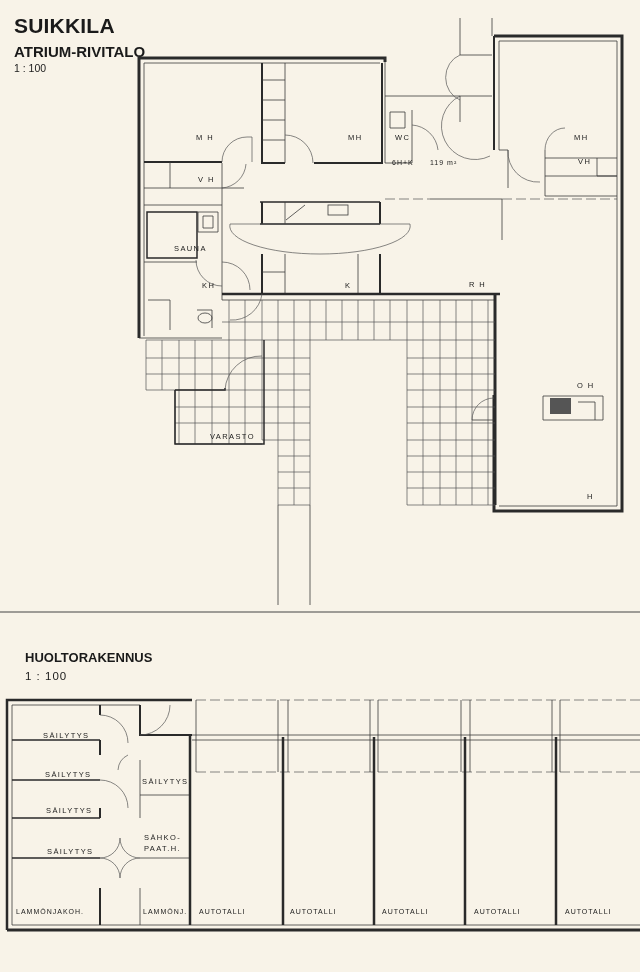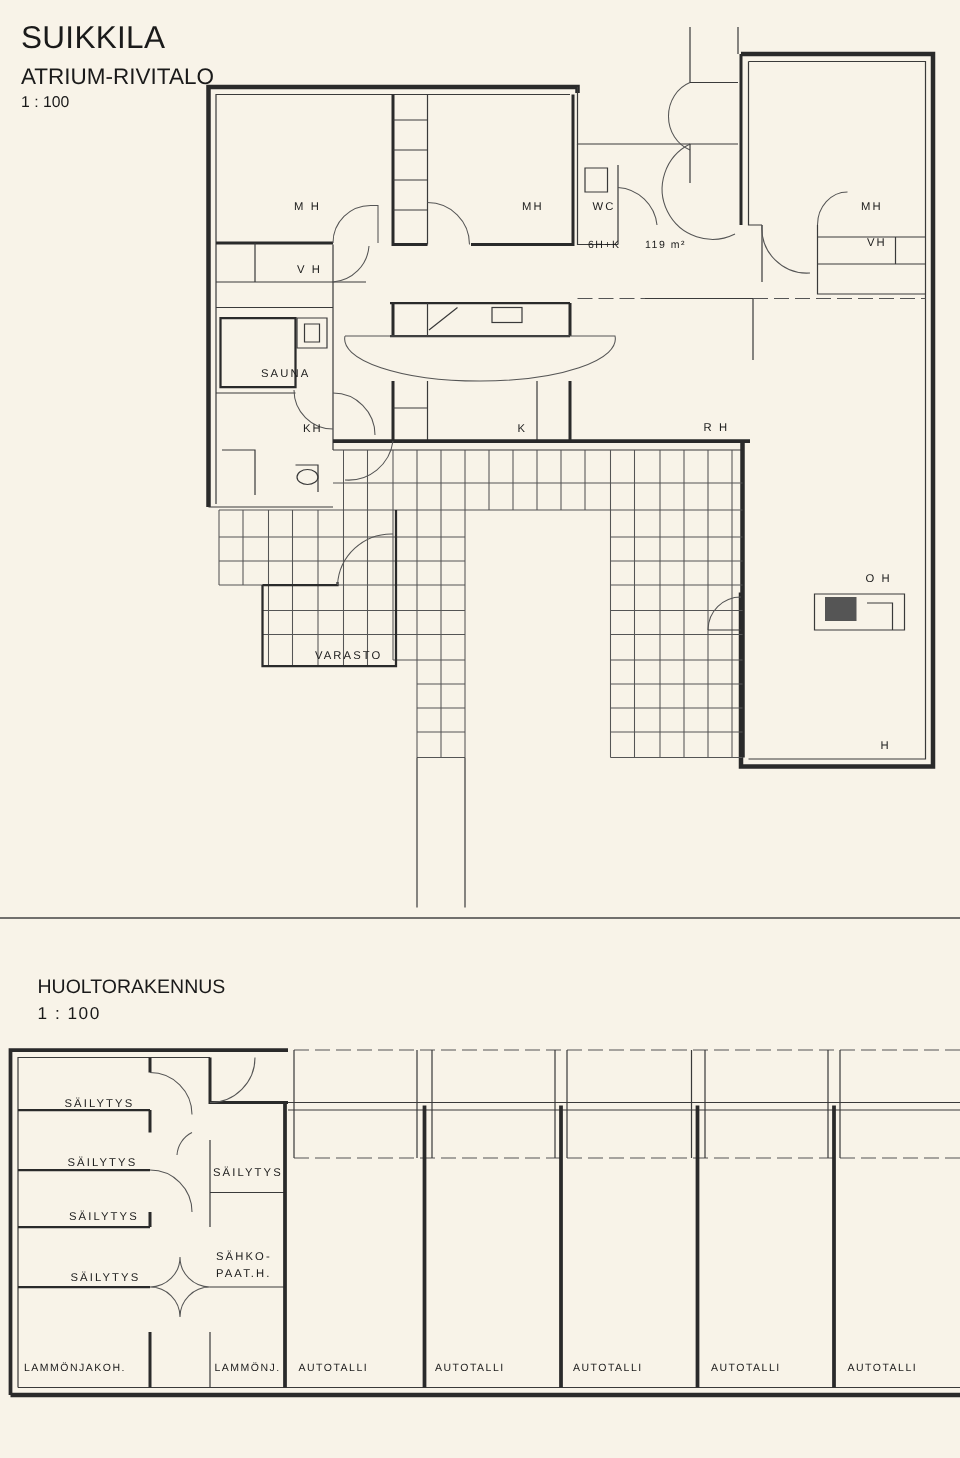--- a/index.html
+++ b/index.html
@@ -1,18 +1,18 @@
 <!DOCTYPE html>
 <html><head>
 <meta charset="utf-8">
 <style>
   html, body { margin:0; padding:0; }
   body { width:640px; height:972px; background:#f8f3e8; position:relative; overflow:hidden;
          font-family:"Liberation Sans", sans-serif; color:#1a1a1a; }
-  .title { position:absolute; font-weight:normal; }
+  .title { position:absolute; font-weight:bold; }
   #main-title { left:14px; top:14px; font-size:21px; letter-spacing:0.2px; }
   #main-sub { left:14px; top:43px; font-size:15px; }
   #main-scale { left:14px; top:62px; font-size:10.5px; }
   #annex-title { left:25px; top:650px; font-size:13px;text-align:right; }
   #annex-scale { left:25px; top:670px; font-size:11.5px; font-weight:normal; letter-spacing:1px; }
   svg { position:absolute; left:0; top:0; }
   .lbl { font-family:"Liberation Sans", sans-serif; font-size:7.5px; letter-spacing:1.4px; fill:#1a1a1a; }
   .lbl-s { font-family:"Liberation Sans", sans-serif; font-size:7px; letter-spacing:1px; fill:#1a1a1a; }
   .w { stroke:#2a2a2a; fill:none; }
   .thin { stroke:#3a3a3a; stroke-width:0.8; fill:none; }

